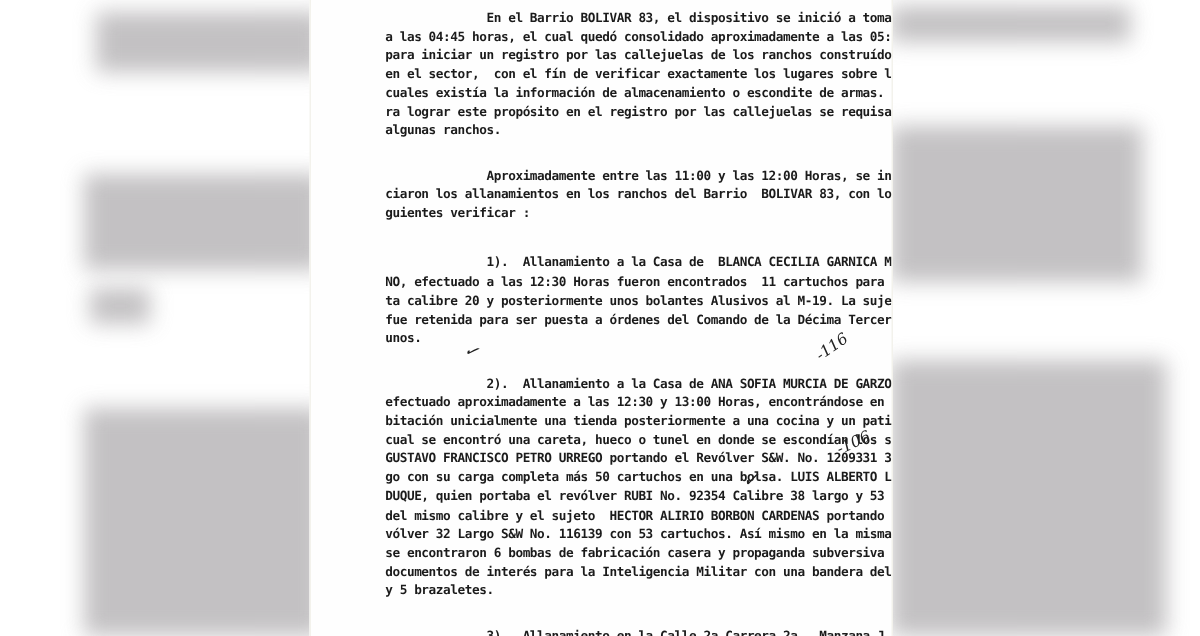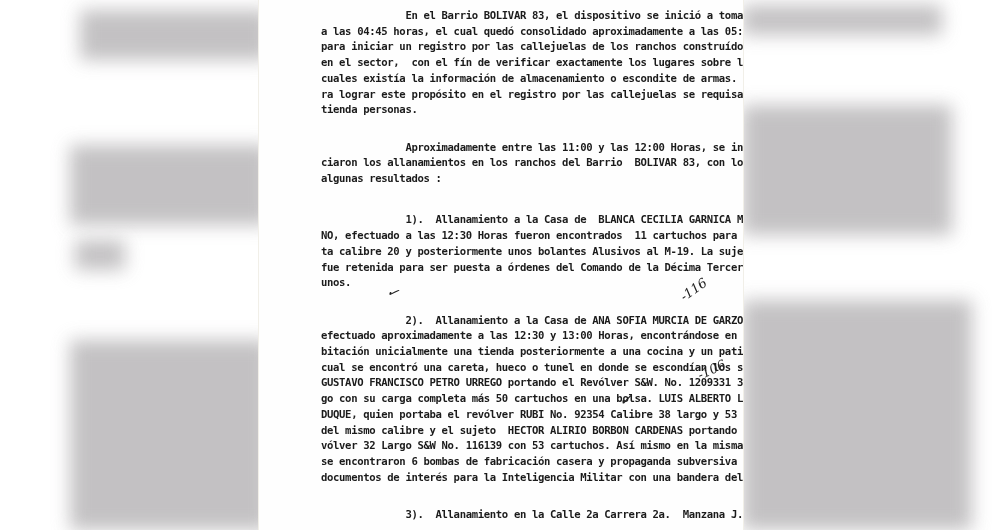--- a/index.html
+++ b/index.html
@@ -53,28 +53,28 @@
 
 <div class="page">
   <div class="text">
     <div>
       <span class="line">              En el Barrio BOLIVAR 83, el dispositivo se inició a tomar</span>
       <span class="line">a las 04:45 horas, el cual quedó consolidado aproximadamente a las 05:30-</span>
       <span class="line">para iniciar un registro por las callejuelas de los ranchos construídos -</span>
       <span class="line">en el sector,  con el fín de verificar exactamente los lugares sobre los-</span>
       <span class="line">cuales existía la información de almacenamiento o escondite de armas. Pa-</span>
       <span class="line">ra lograr este propósito en el registro por las callejuelas se requisaron</span>
-      <span class="line">tienda personas.</span>
+      <span class="line">algunas ranchos.</span>
     </div>
     <span class="gap"></span>
       <span class="gap" style="height:6px"></span>
     <div>
       <span class="line">              Aproximadamente entre las 11:00 y las 12:00 Horas, se ini-</span>
       <span class="line">ciaron los allanamientos en los ranchos del Barrio  BOLIVAR 83, con los si-</span>
-      <span class="line">algunas resultados :</span>
+      <span class="line">guientes verificar :</span>
     </div>
     <span class="gap"></span>
       <span class="gap" style="height:10px"></span>
     <div>
       <span class="line">              1).  Allanamiento a la Casa de  BLANCA CECILIA GARNICA MORE-</span>
       <span class="line">NO, efectuado a las 12:30 Horas fueron encontrados  11 cartuchos para escope</span>
       <span class="line">ta calibre 20 y posteriormente unos bolantes Alusivos al M-19. La sujeto  -</span>
       <span class="line">fue retenida para ser puesta a órdenes del Comando de la Décima Tercera Bri</span>
       <span class="line">unos.</span>
     </div>
@@ -85,20 +85,21 @@
       <span class="line">efectuado aproximadamente a las 12:30 y 13:00 Horas, encontrándose en la ha-</span>
       <span class="line">bitación unicialmente una tienda posteriormente a una cocina y un patio en el</span>
       <span class="line">cual se encontró una careta, hueco o tunel en donde se escondían los sujetos-</span>
       <span class="line">GUSTAVO FRANCISCO PETRO URREGO portando el Revólver S&amp;W. No. 1209331 38 Lar-</span>
       <span class="line">go con su carga completa más 50 cartuchos en una bolsa. LUIS ALBERTO LOPEZ</span>
       <span class="line">DUQUE, quien portaba el revólver RUBI No. 92354 Calibre 38 largo y 53 cartuchos</span>
       <span class="line">del mismo calibre y el sujeto  HECTOR ALIRIO BORBON CARDENAS portando el Re-</span>
       <span class="line">vólver 32 Largo S&amp;W No. 116139 con 53 cartuchos. Así mismo en la misma caleta</span>
       <span class="line">se encontraron 6 bombas de fabricación casera y propaganda subversiva con otros</span>
       <span class="line">documentos de interés para la Inteligencia Militar con una bandera del M-19 -</span>
+      <span class="line">y 5 brazaletes.</span>
     </div>
     <span class="gap"></span>
       <span class="gap" style="height:6px"></span>
     <div>
       <span class="line">              3).  Allanamiento en la Calle 2a Carrera 2a.  Manzana J. Casa -</span>
 
     </div>
   </div>
 
   <span class="hand" style="left:420px;top:282px;transform:rotate(-35deg);">-116</span>

